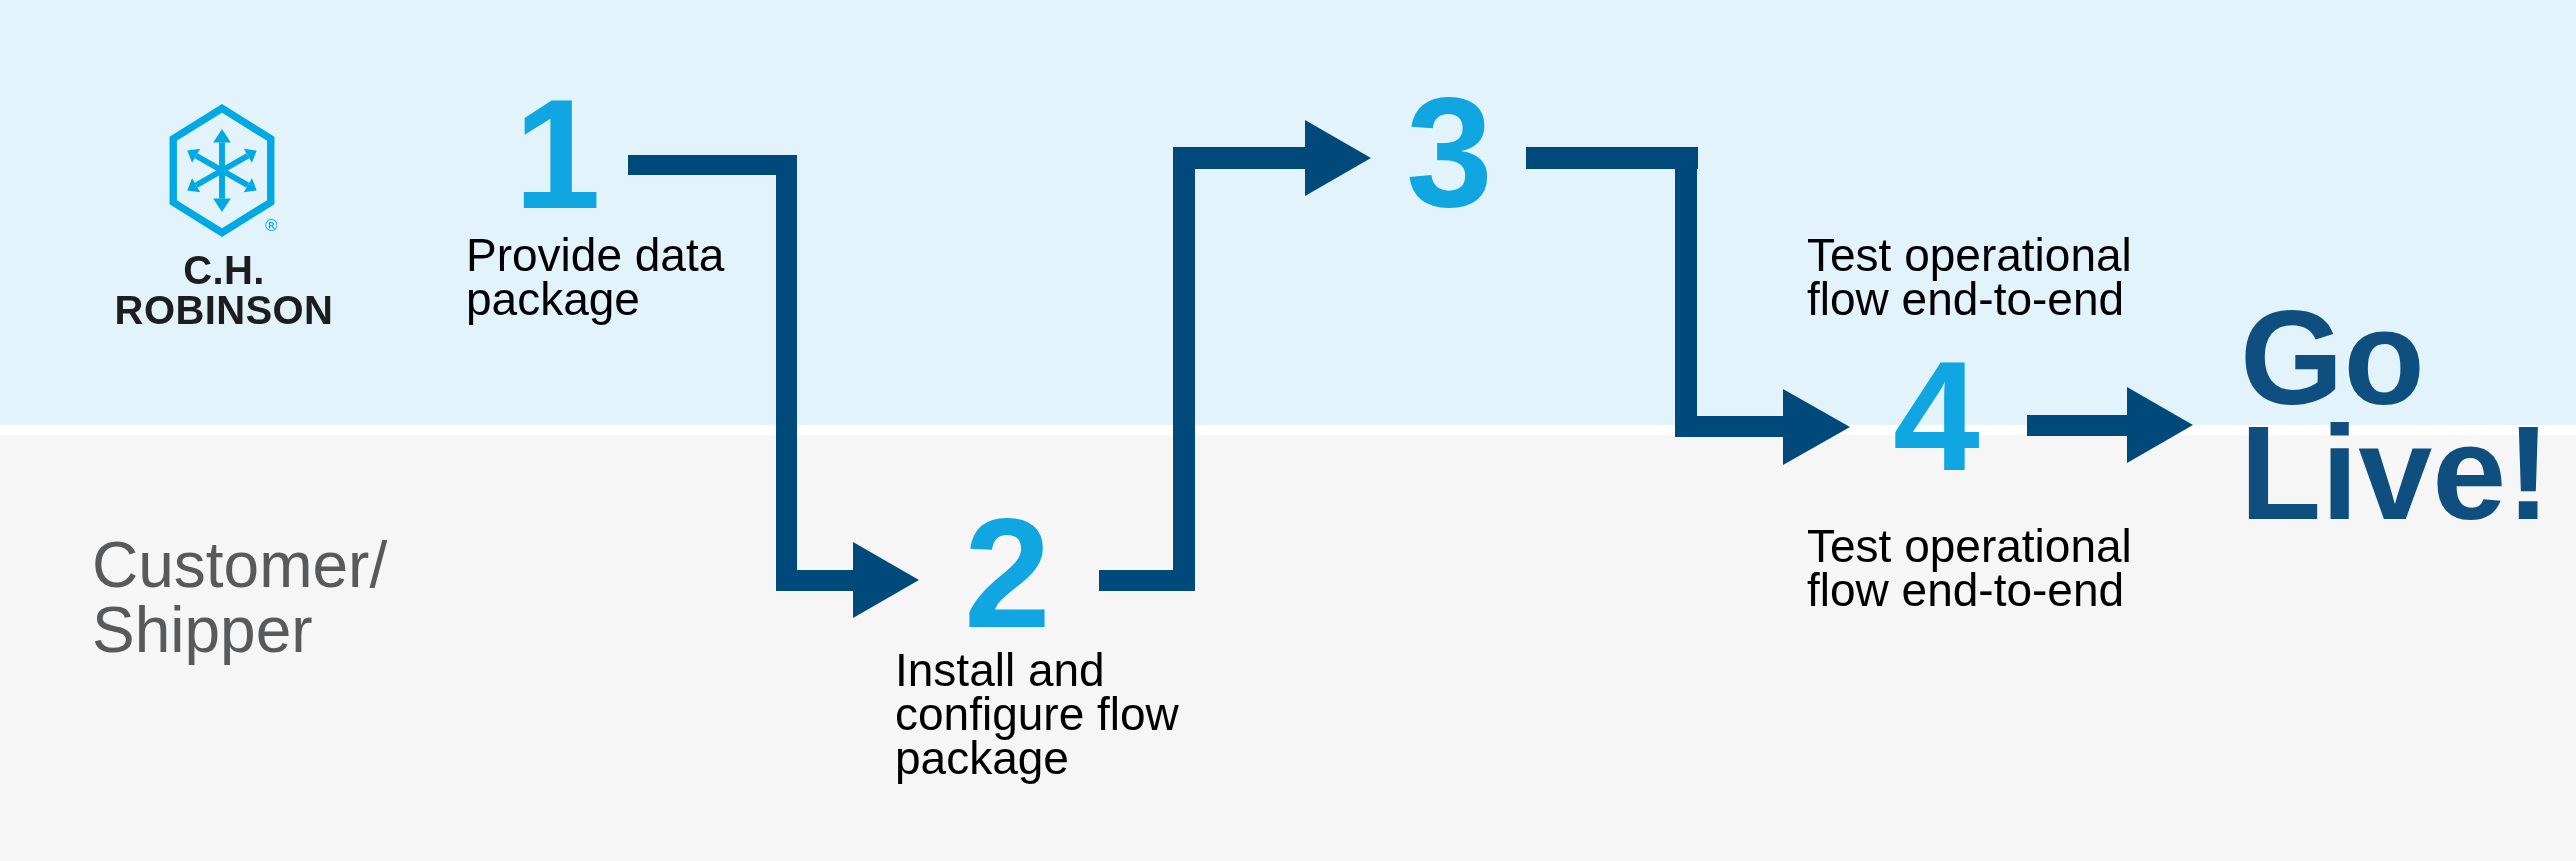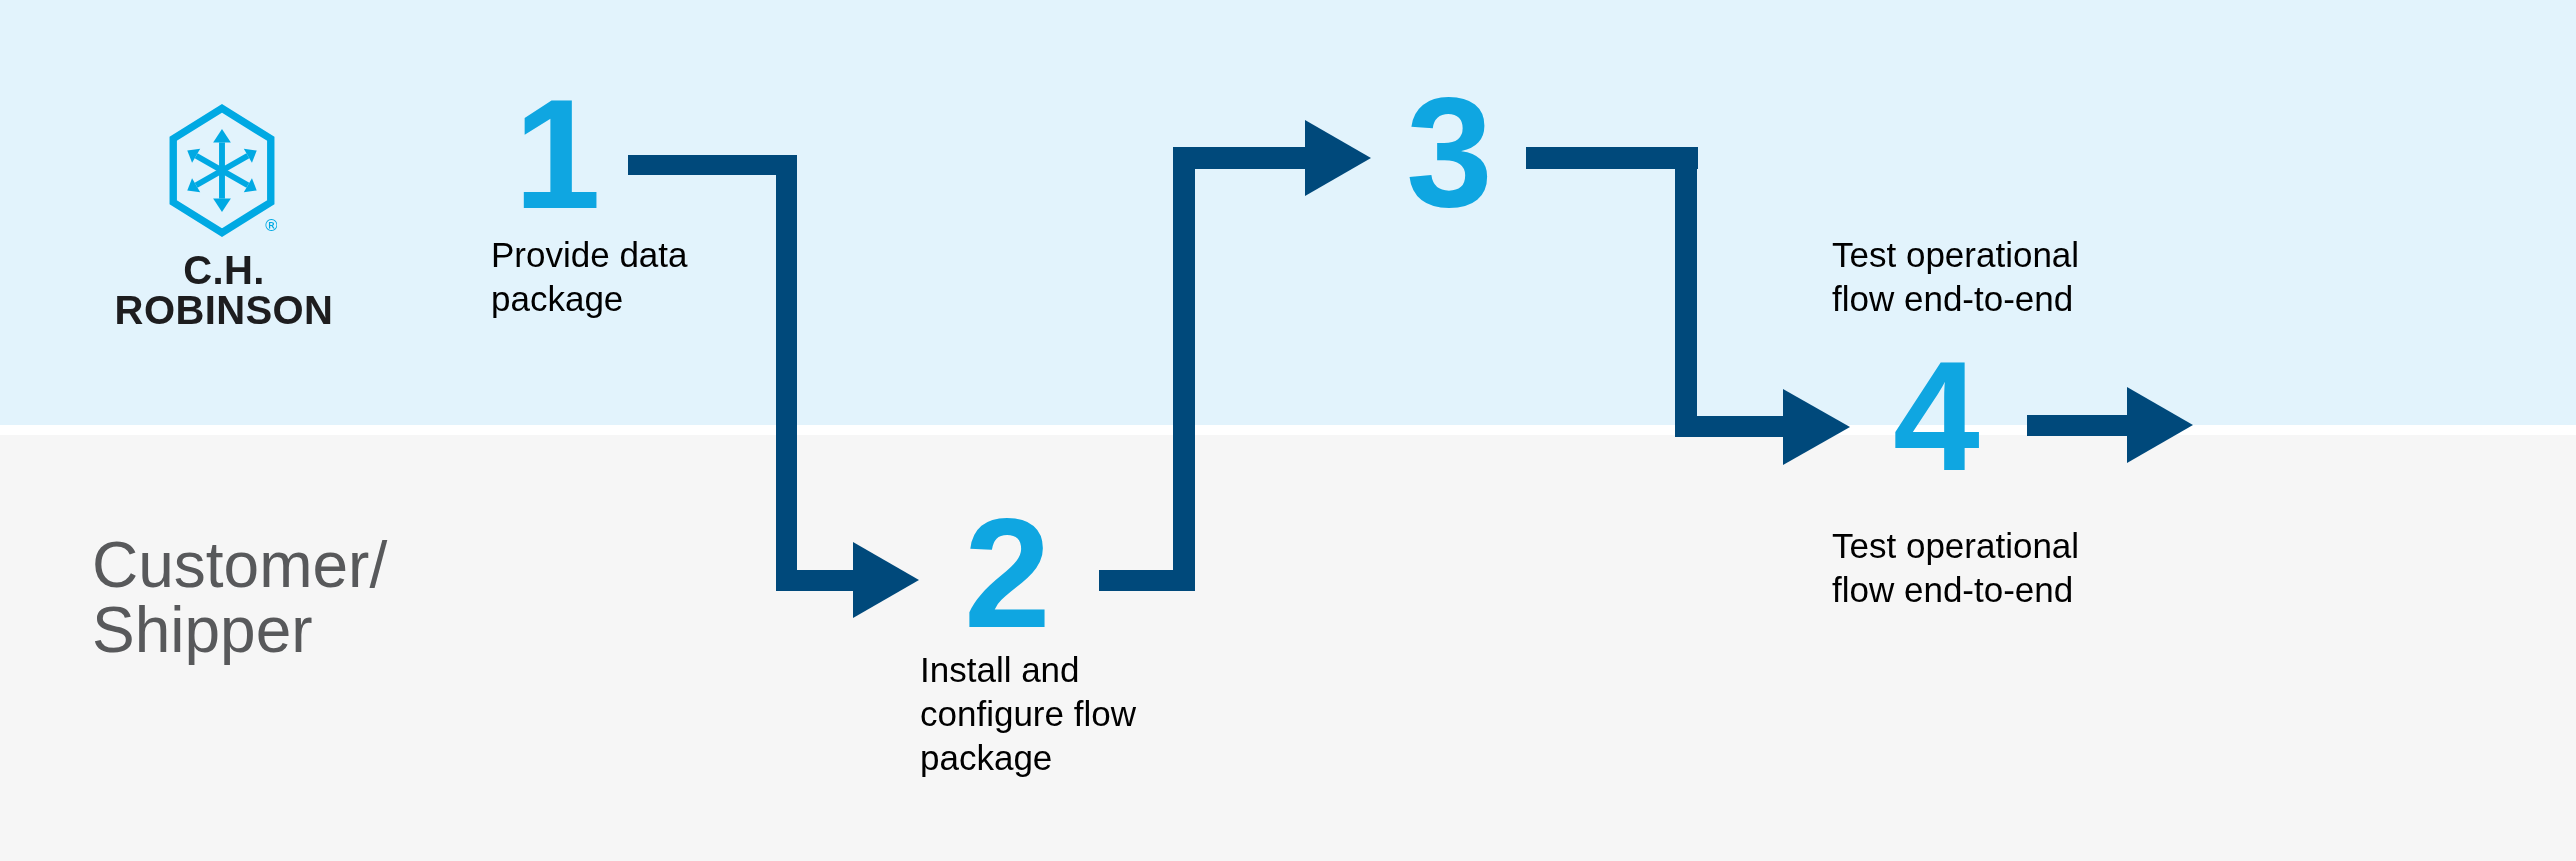--- a/index.html
+++ b/index.html
@@ -32,21 +32,21 @@
     position:absolute;width:133px;text-align:center;
     font-size:156px;line-height:156px;font-weight:700;color:var(--step-number-cyan);
   }
   .num1{left:498px;top:76px;width:119px;}
   .num2{left:941px;top:495px;}
   .num3{left:1383px;top:74px;}
   .num4{left:1870px;top:338px;}
 
   
   .lbl{
-    position:absolute;font-size:35px;line-height:44px;color:var(--label-black);margin-left:25px;
+    position:absolute;font-size:46px;line-height:44px;color:var(--label-black);
   }
   .lbl1{left:466px;top:233px;}
   .lbl2{left:895px;top:648px;}
   .lbl3{left:1358px;top:233px;}
   .lbl4a{left:1807px;top:233px;}
   .lbl4b{left:1807px;top:524px;}
 
   
   .go-live{
     position:absolute;left:2240px;top:301px;
@@ -129,15 +129,17 @@
   <div class="lbl lbl1 prewrap">Provide data
 package</div>
   <div class="lbl lbl2 prewrap">Install and
 configure flow
 package</div>
   <div class="lbl lbl4a prewrap">Test operational
 flow end-to-end</div>
   <div class="lbl lbl4b prewrap">Test operational
 flow end-to-end</div>
 
+  <div class="go-live prewrap">Go
+Live!</div>
 
 </div>
 
 
 </body></html>

